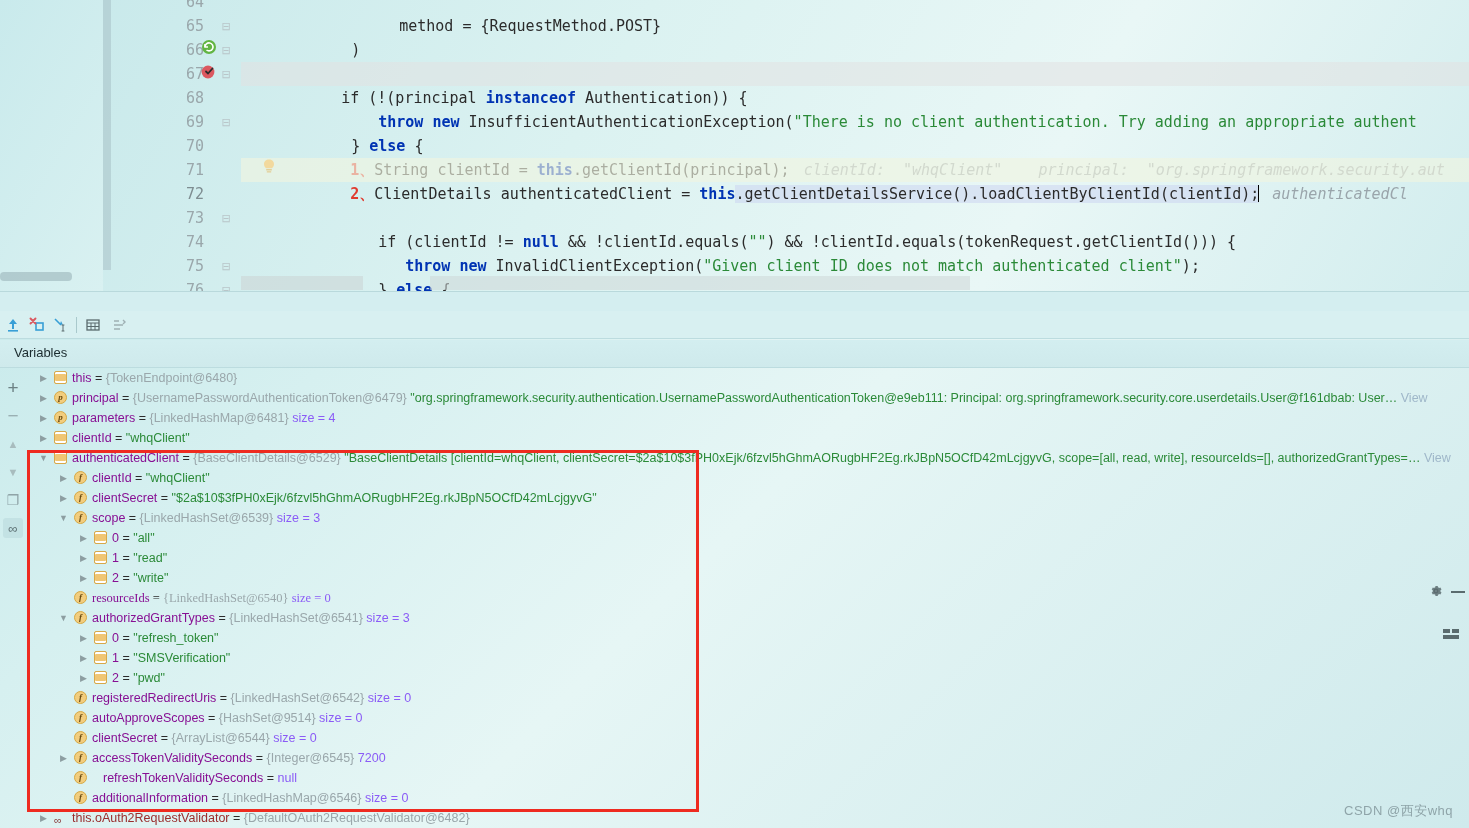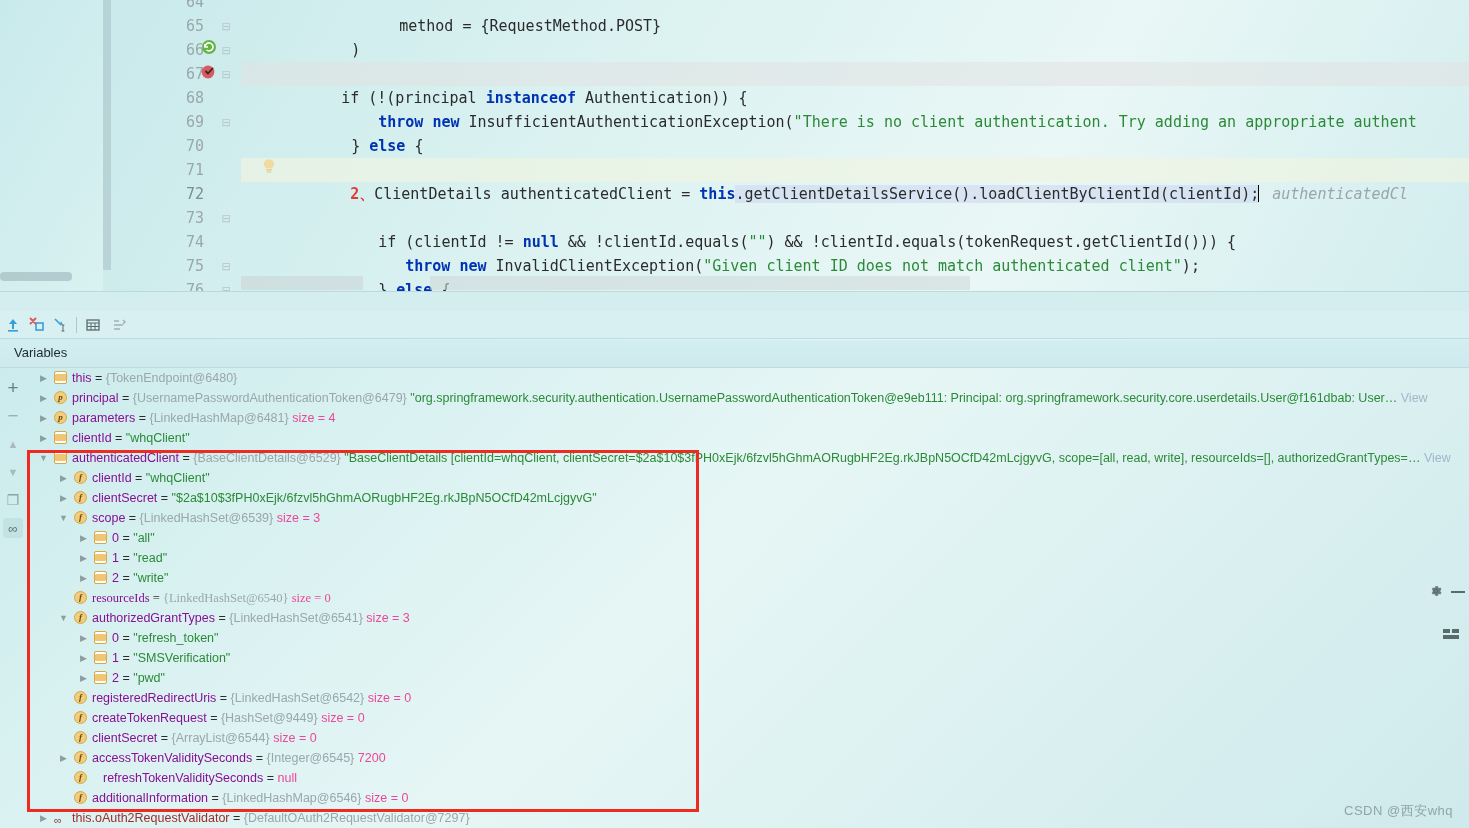--- a/index.html
+++ b/index.html
@@ -139,21 +139,21 @@
     font-family: "Liberation Serif", serif; font-style: italic; font-weight: 700;
   }
   .ic-watch {
     color: #8a3f3f; font-size: 11px; letter-spacing: -1px; top: 2px; width: 18px;
   }
   .vname { color: #871094; }
   .vname-red { color: #9a2d2d; }
   .veq { color: #2b2b2b; }
   .vtype { color: #9aa7ab; }
   .vstr { color: #2b8a38; }
-  .vplain { color: #ec4899; }
+  .vplain { color: #8b5cf6; }
   .vlink { color: #9fb7c9; }
 
   #redbox {
     position: absolute; left: 27px; top: 450px; width: 672px; height: 362px;
     border: 3px solid #ee2b20; pointer-events: none;
   }
 
   #watermark {
     position: absolute; right: 16px; bottom: 8px;
     font-size: 13px; color: rgba(120,140,145,.75);
@@ -230,20 +230,23 @@
     </div>
 
     <div class="line" style="top:86px">
       <span style="padding-left:83px" class="kw">throw</span><span class="code-txt"> </span><span class="kw">new</span><span class="code-txt"> InsufficientAuthenticationException(</span><span class="str">"There is no client authentication. Try adding an appropriate authent</span>
     </div>
 
     <div class="line" style="top:110px">
       <span style="padding-left:56px" class="code-txt">} </span><span class="kw">else</span><span class="code-txt"> {</span>
     </div>
 
+    <div class="line" style="top:134px">
+      <span style="padding-left:55px" class="num-ann">1、</span><span class="code-txt">String clientId = </span><span class="kw">this</span><span class="code-txt">.getClientId(principal);</span><span class="hint" style="padding-left:14px">clientId:  "whqClient"    principal:  "org.springframework.security.aut</span>
+    </div>
 
     <div class="line row-hl-yellow" style="top:158px">
       <span style="padding-left:55px" class="num-ann">2、</span><span class="code-txt">ClientDetails authenticatedClient = </span><span class="kw">this</span><span class="code-txt" style="background:rgba(204,214,240,.55)">.getClientDetailsService().loadClientByClientId(clientId);</span><span class="caret"></span><span class="hint" style="padding-left:14px">authenticatedCl</span>
     </div>
 
 
     <div class="line" style="top:206px">
       <span style="padding-left:83px" class="code-txt">if (clientId != </span><span class="kw">null</span><span class="code-txt"> &amp;&amp; !clientId.equals(</span><span class="str">""</span><span class="code-txt">) &amp;&amp; !clientId.equals(tokenRequest.getClientId())) {</span>
     </div>
 
@@ -418,21 +421,21 @@
       <span style="position: absolute; left: 86px; white-space: nowrap;"><span class="vname">2</span><span class="veq"> = </span><span class="vstr">"pwd"</span></span>
     </div>
     <div class="vrow" style="top: 320px;">
       <span class="twisty" style="left: 32px;"></span>
       <span class="vicon ic-circ" style="left: 48px;">f</span>
       <span style="position: absolute; left: 66px; white-space: nowrap;"><span class="vname">registeredRedirectUris</span><span class="veq"> = </span><span class="vtype">{LinkedHashSet@6542} </span><span class="vplain"> size = 0</span></span>
     </div>
     <div class="vrow" style="top: 340px;">
       <span class="twisty" style="left: 32px;"></span>
       <span class="vicon ic-circ" style="left: 48px;">f</span>
-      <span style="position: absolute; left: 66px; white-space: nowrap;"><span class="vname">createTokenRequest</span><span class="veq"> = </span><span class="vtype">{HashSet@9449} </span><span class="vplain"> size = 0</span></span>
+      <span style="position: absolute; left: 66px; white-space: nowrap;"><span class="vname">autoApproveScopes</span><span class="veq"> = </span><span class="vtype">{HashSet@9514} </span><span class="vplain"> size = 0</span></span>
     </div>
     <div class="vrow" style="top: 360px;">
       <span class="twisty" style="left: 32px;"></span>
       <span class="vicon ic-circ" style="left: 48px;">f</span>
       <span style="position: absolute; left: 66px; white-space: nowrap;"><span class="vname">clientSecret</span><span class="veq"> = </span><span class="vtype">{ArrayList@6544} </span><span class="vplain"> size = 0</span></span>
     </div>
     <div class="vrow" style="top: 380px;">
       <span class="twisty" style="left: 32px;">▶</span>
       <span class="vicon ic-circ" style="left: 48px;">f</span>
       <span style="position: absolute; left: 66px; white-space: nowrap;"><span class="vname">accessTokenValiditySeconds</span><span class="veq"> = </span><span class="vtype">{Integer@6545} </span><span class="vplain"> 7200</span></span>
@@ -443,19 +446,19 @@
       <span style="position: absolute; left: 77px; white-space: nowrap;"><span class="vname">refreshTokenValiditySeconds</span><span class="veq"> = </span><span class="vplain"> null</span></span>
     </div>
     <div class="vrow" style="top: 420px;">
       <span class="twisty" style="left: 32px;"></span>
       <span class="vicon ic-circ" style="left: 48px;">f</span>
       <span style="position: absolute; left: 66px; white-space: nowrap;"><span class="vname">additionalInformation</span><span class="veq"> = </span><span class="vtype">{LinkedHashMap@6546} </span><span class="vplain"> size = 0</span></span>
     </div>
     <div class="vrow" style="top: 440px;">
       <span class="twisty" style="left: 12px;">▶</span>
       <span class="vicon ic-watch" style="left: 28px;">∞</span>
-      <span style="position: absolute; left: 46px; white-space: nowrap;"><span class="vname-red">this.oAuth2RequestValidator</span><span class="veq"> = </span><span class="vtype">{DefaultOAuth2RequestValidator@7297} </span></span>
+      <span style="position: absolute; left: 46px; white-space: nowrap;"><span class="vname-red">this.oAuth2RequestValidator</span><span class="veq"> = </span><span class="vtype">{DefaultOAuth2RequestValidator@6482} </span></span>
     </div>
   </div>
 
 <div id="redbox"></div>
 
 <div id="watermark">CSDN @西安whq</div>
 
 </body></html>

